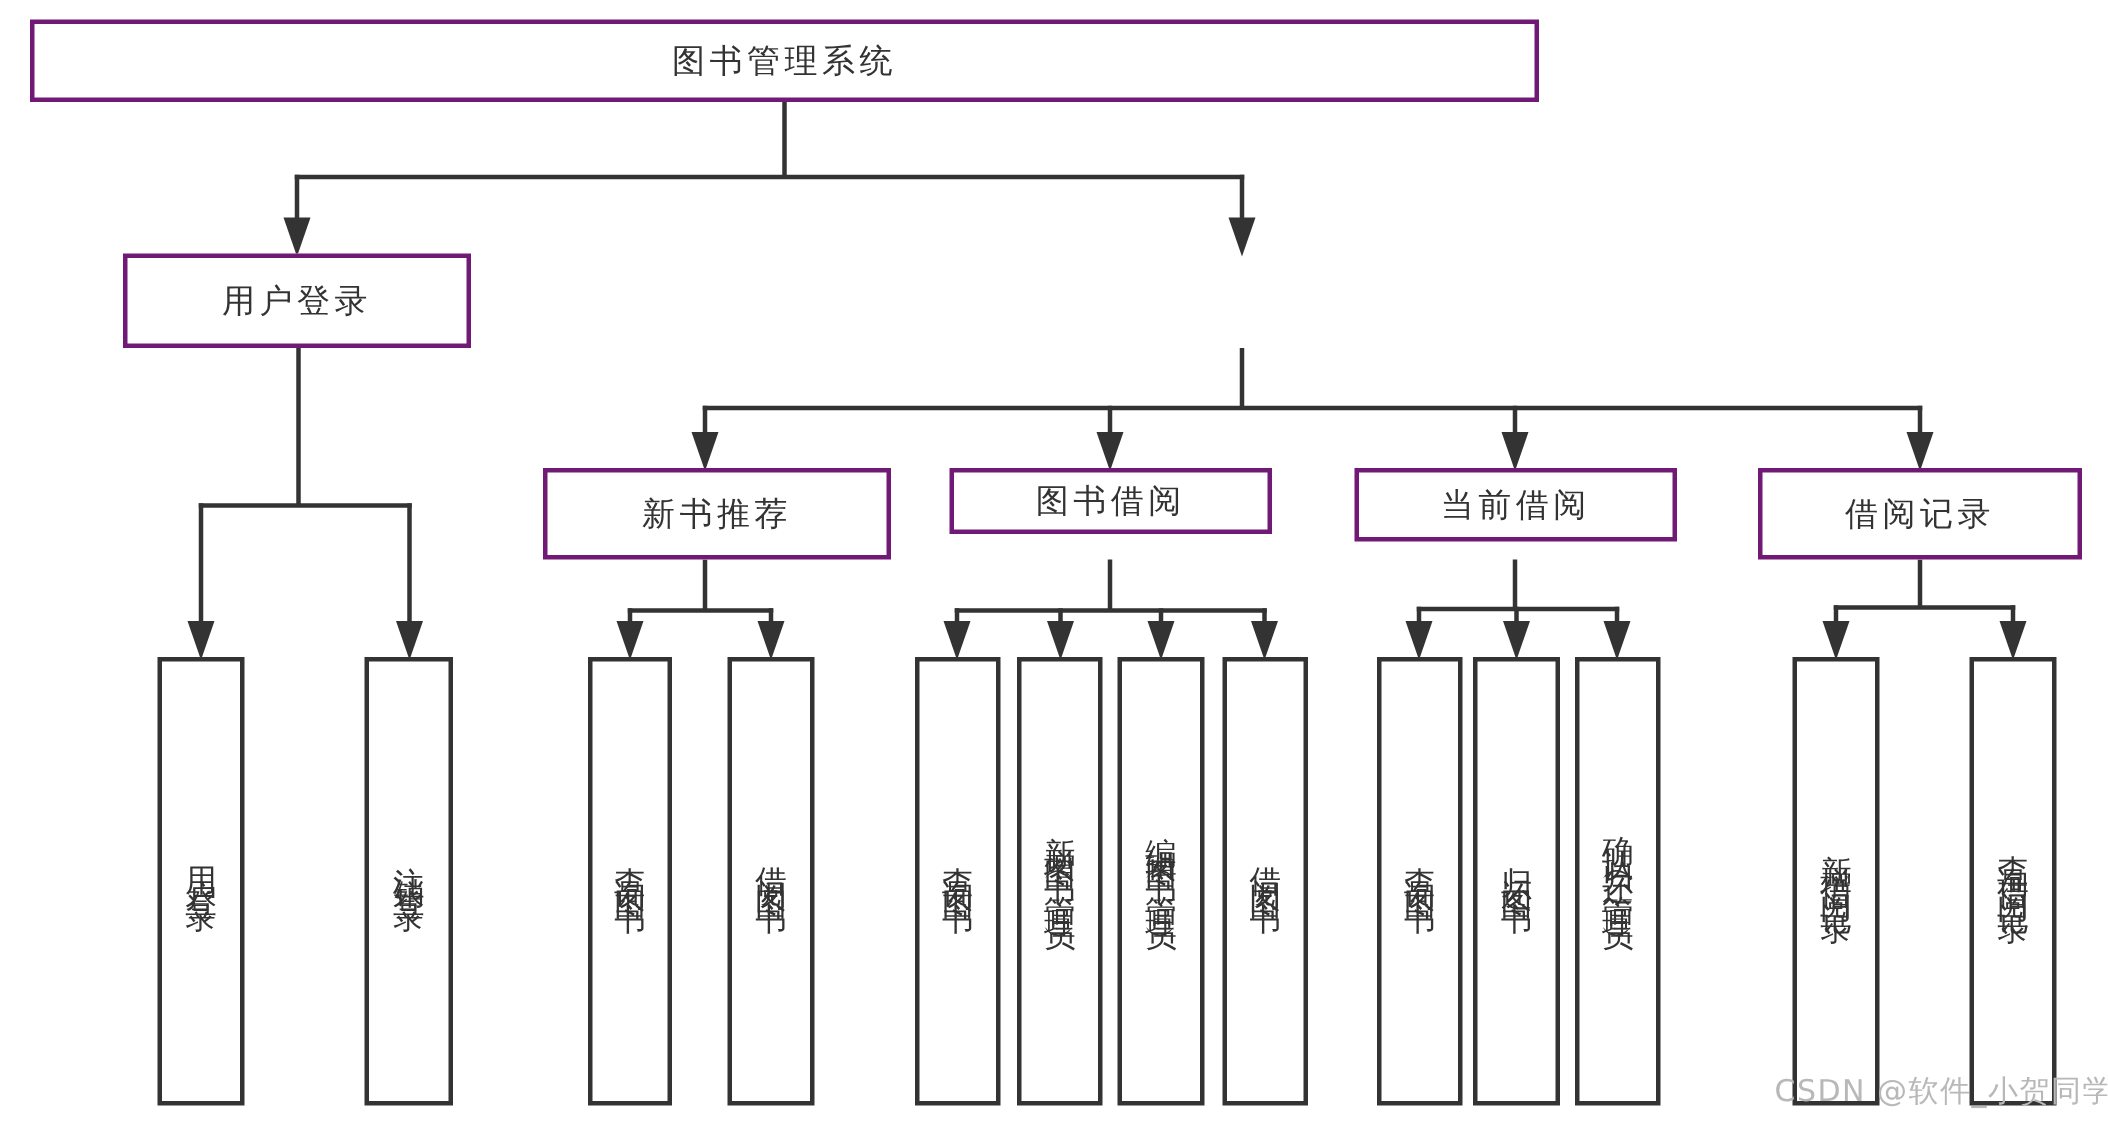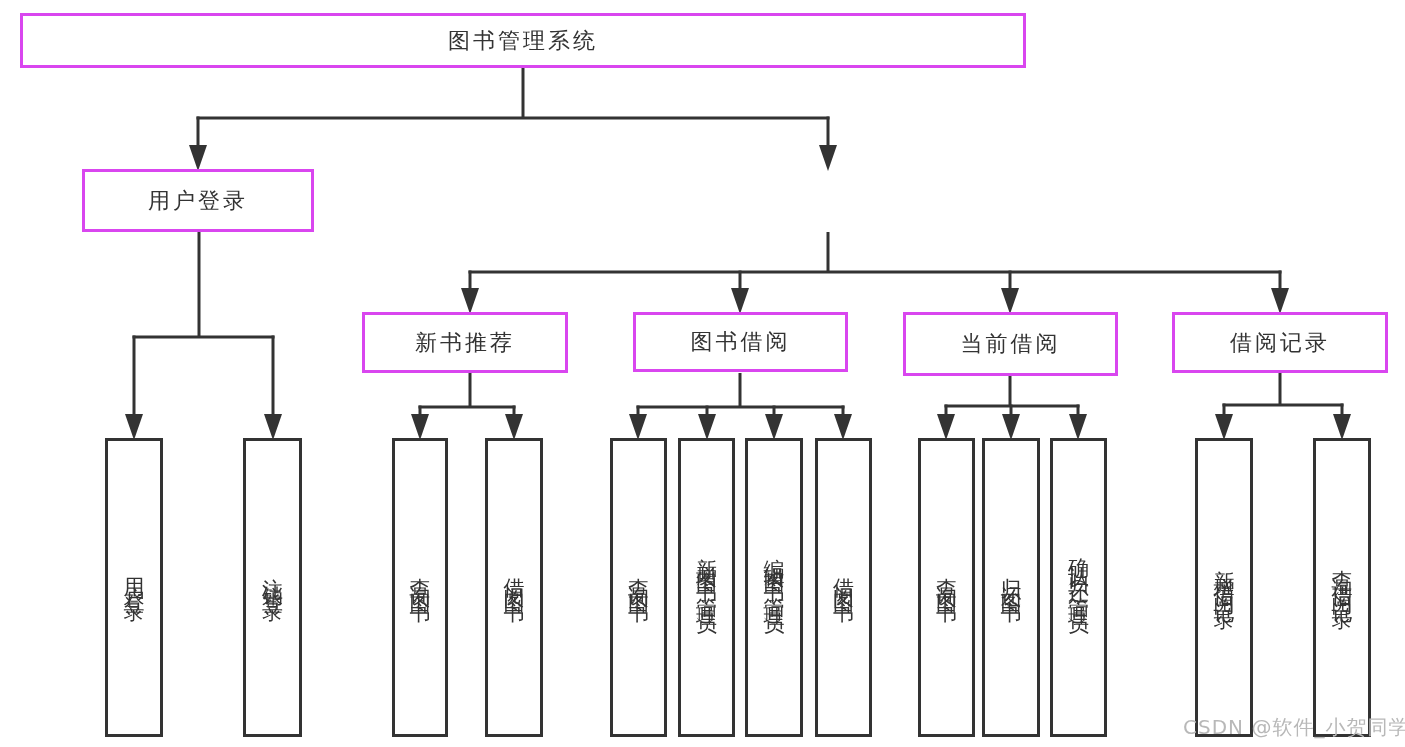--- a/index.html
+++ b/index.html
@@ -7,41 +7,41 @@
     position:relative;
     width:1405px;height:747px;
     background:#ffffff;
     font-family:"DejaVu Sans","Liberation Sans",sans-serif;
     color:#333333;
     overflow:hidden;
   }
   svg.wires{position:absolute;left:0;top:0;width:1405px;height:747px;}
   .hbox{
     position:absolute;box-sizing:border-box;
-    border:3px solid #d946ef;background:#ffffff;
+    border:3px solid #701a75;background:#ffffff;
     display:flex;align-items:center;justify-content:center;
     font-size:22px;letter-spacing:3px;color:#333333;
   }
   .vbox{
     position:absolute;top:438px;height:299px;box-sizing:border-box;
     border:3px solid #333333;background:#ffffff;
     display:flex;align-items:center;justify-content:center;
     padding-bottom:22px;
   }
   .vbox span{
     writing-mode:vertical-rl;text-orientation:mixed;
     font-size:21px;letter-spacing:8px;color:#333333;white-space:nowrap;
   }
   
   #box-root        {left:20px;  top:13px;  width:1006px;height:55px;}
   #box-user-login  {left:82px;  top:169px; width:232px; height:63px;}
   #box-book-mgmt   {left:712px; top:169px; width:233px; height:63px;}
-  #box-new-book    {left:362px; top:312px; width:206px; height:61px;}
-  #box-book-borrow {left:633px; top:312px; width:215px; height:60px;}
-  #box-cur-borrow  {left:903px; top:312px; width:215px; height:64px;}
+  #box-new-book    {left:362px; top:312px; width:232px; height:61px;}
+  #box-book-borrow {left:633px; top:312px; width:215px; height:44px;}
+  #box-cur-borrow  {left:903px; top:312px; width:215px; height:49px;}
   #box-records     {left:1172px;top:312px; width:216px; height:61px;}
   
   #v-login      {left:105px; width:58px;}
   #v-logout     {left:243px; width:59px;}
   #v-nb-query   {left:392px; width:56px;}
   #v-nb-borrow  {left:485px; width:58px;}
   #v-bb-query   {left:610px; width:57px;}
   #v-bb-add     {left:678px; width:57px;}
   #v-bb-edit    {left:745px; width:58px;}
   #v-bb-borrow  {left:815px; width:57px;}

